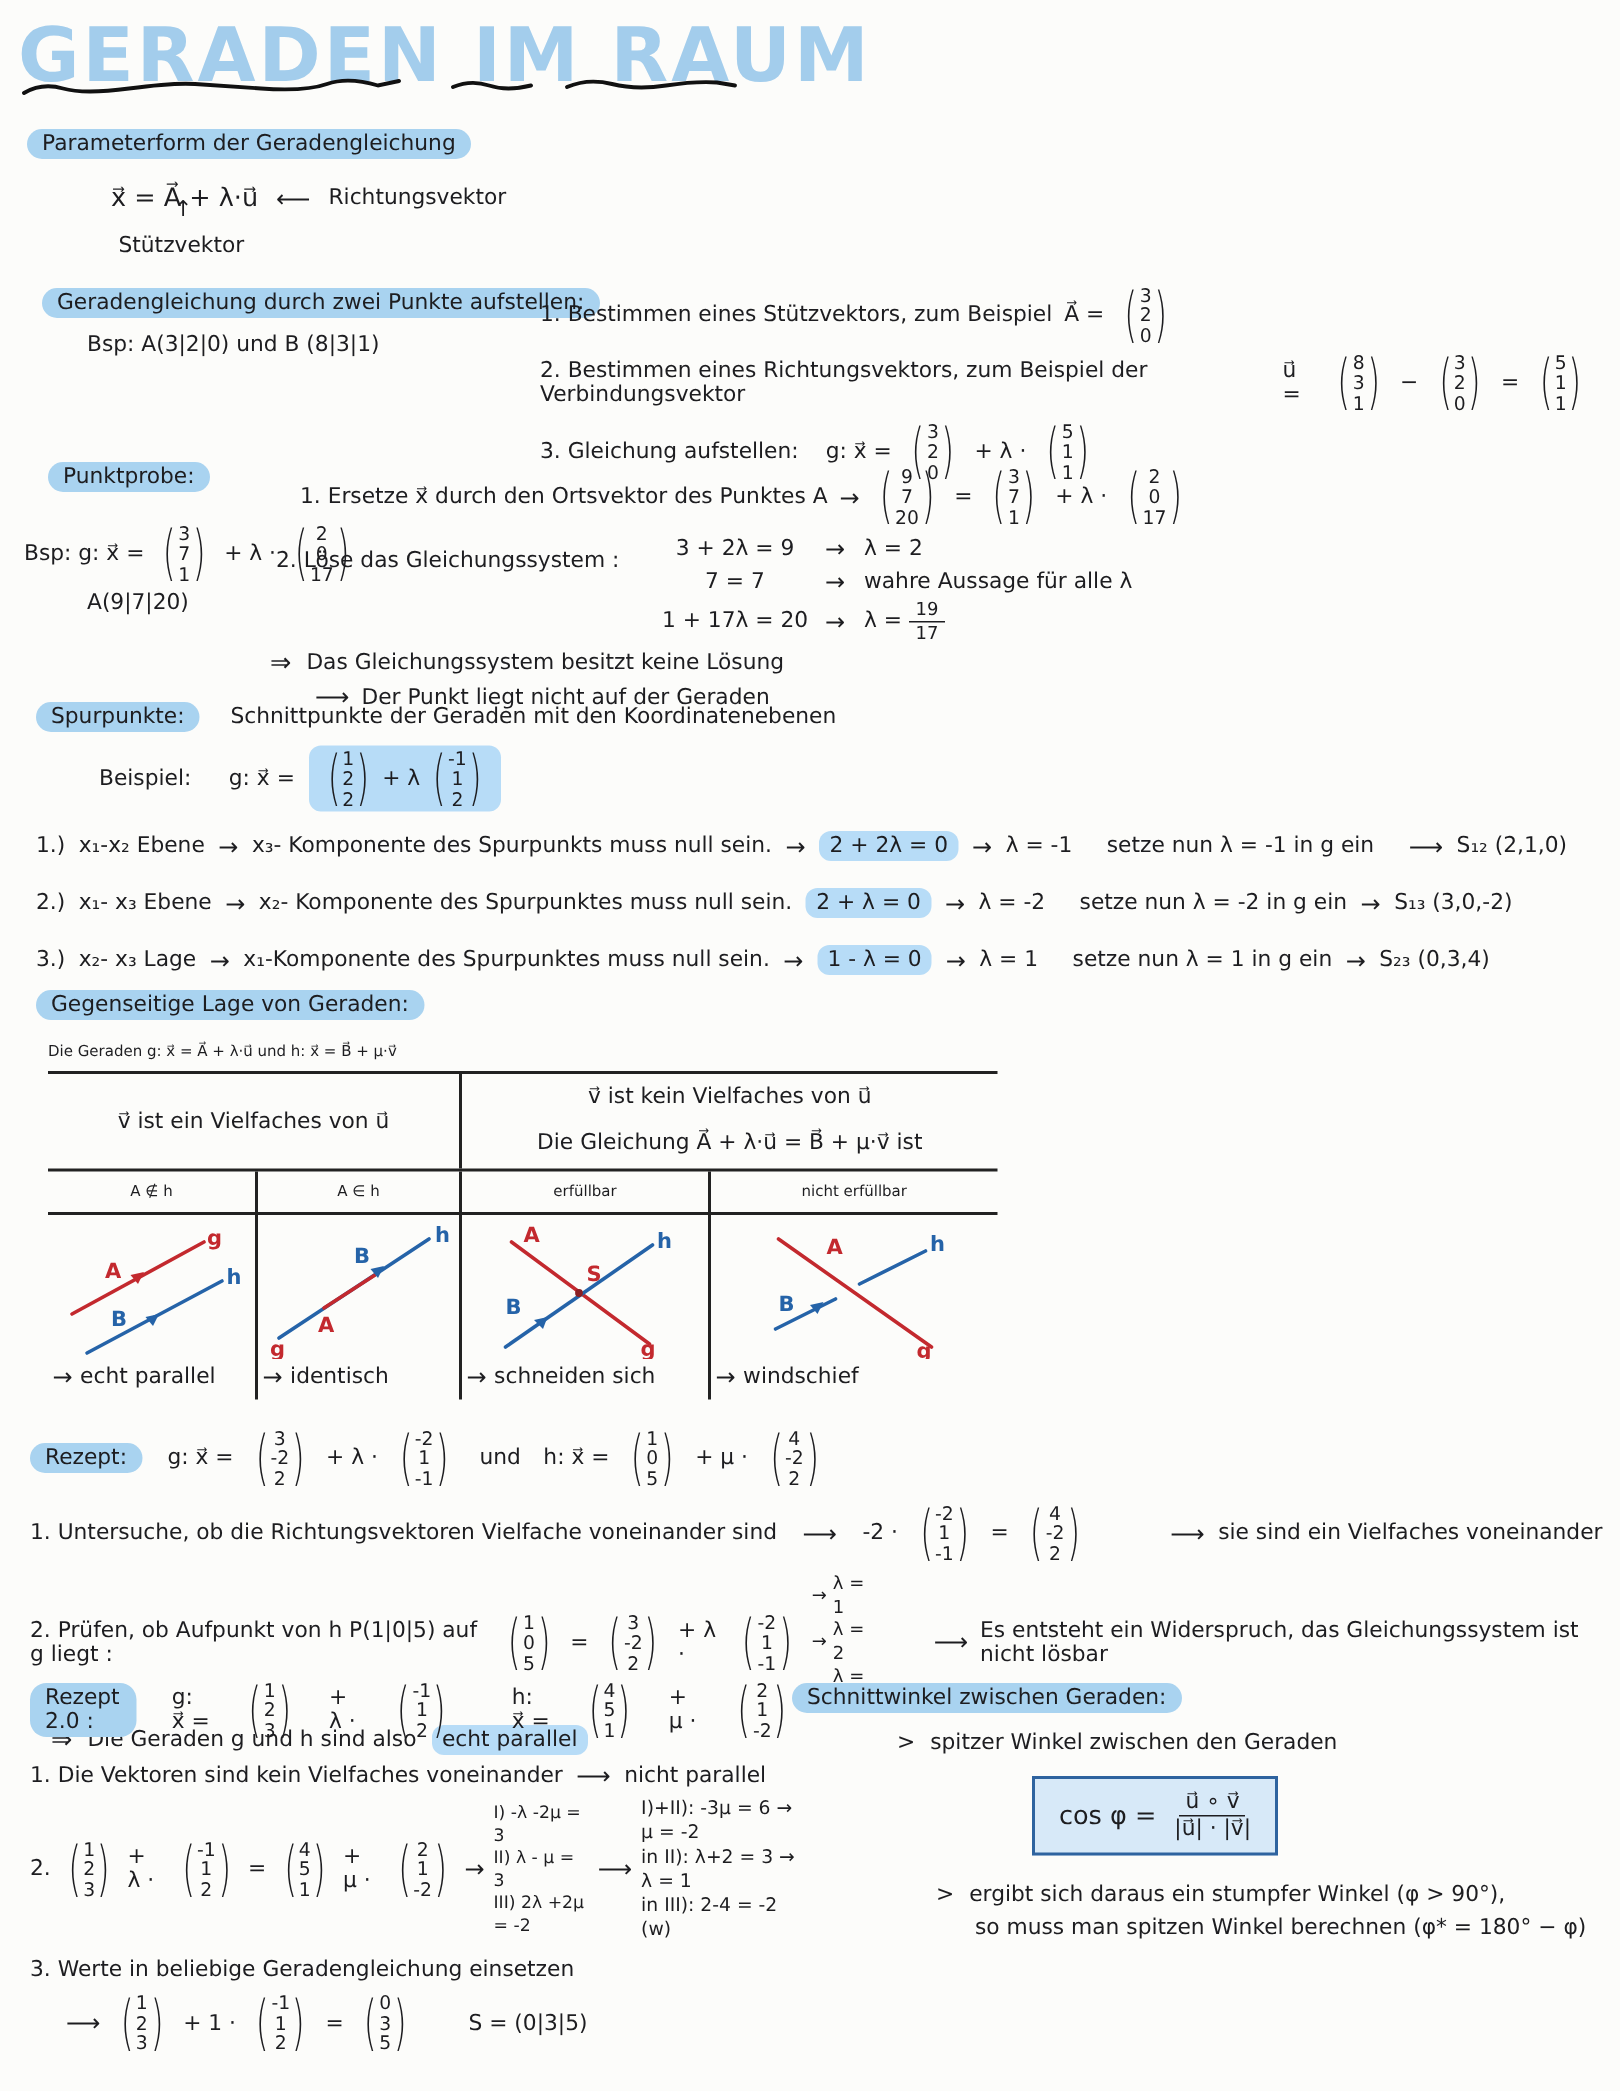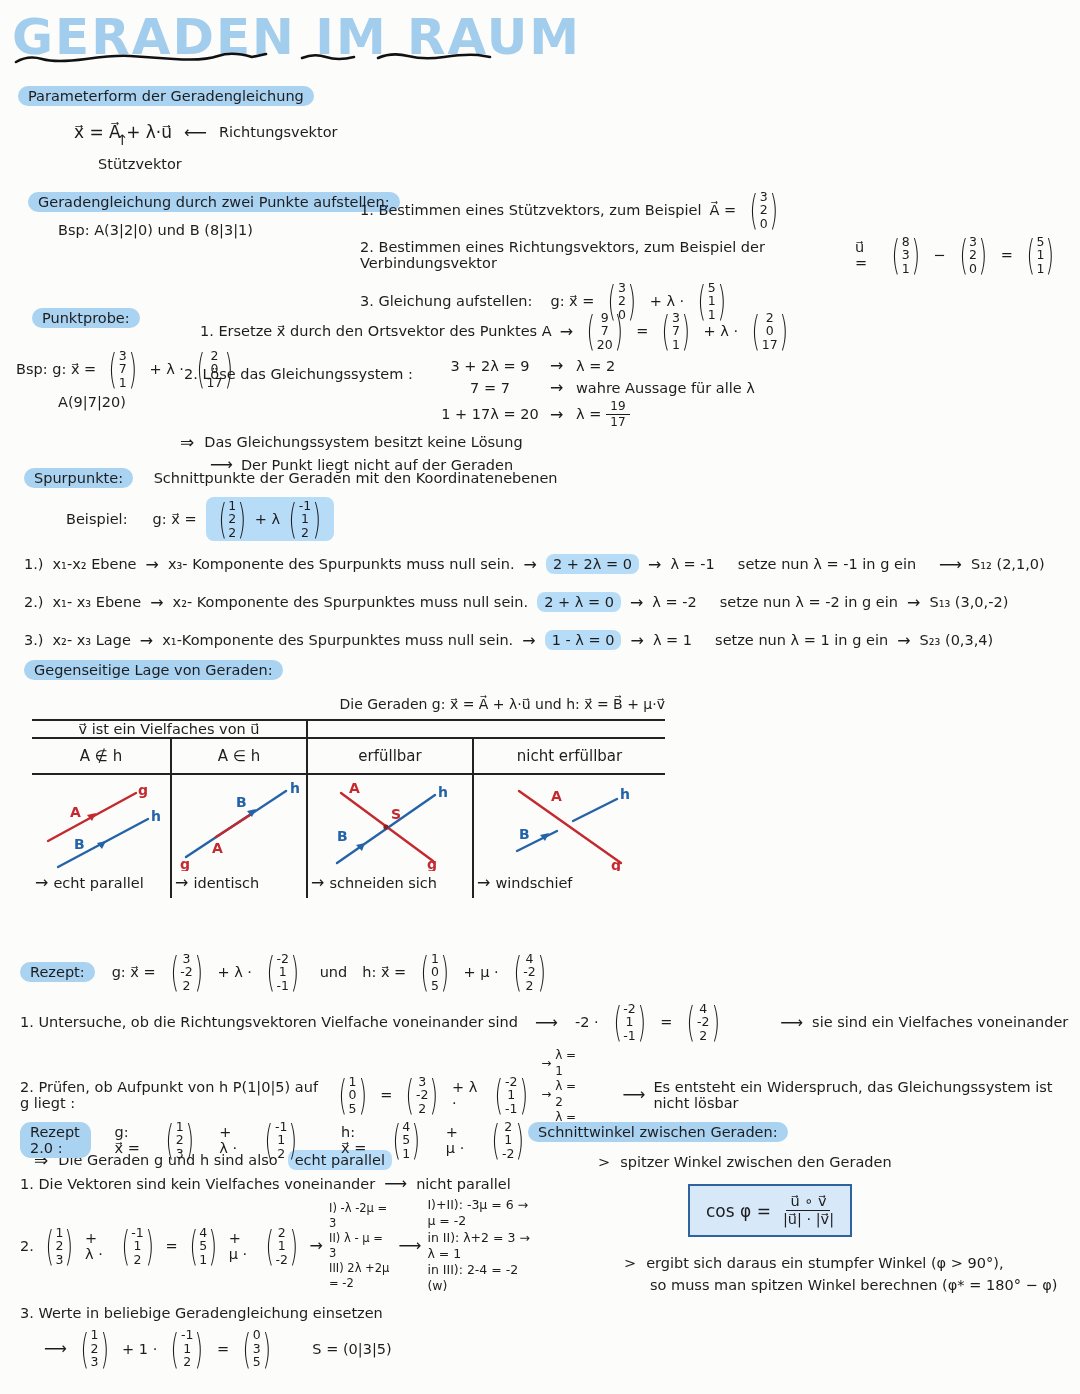--- a/index.html
+++ b/index.html
@@ -20,29 +20,29 @@
   .stack{display:flex;flex-direction:column;line-height:1.3;}
   .sm{font-size:12px;}
   .arrow{font-size:16px;}
   .big{font-size:17px;}
   .red{color:#c3292e;fill:#c3292e;}
   .blue{color:#2563a8;fill:#2563a8;}
   svg .lr{stroke:#c3292e;stroke-width:2.4;stroke-linecap:round;}
   svg .lb{stroke:#2563a8;stroke-width:2.4;stroke-linecap:round;}
   svg text{font-family:"DejaVu Sans",sans-serif;font-size:14px;font-weight:600;}
   .ltable{width:633px;}
-  .t-top{text-align:right;padding:2px 0 7px;border-bottom:2px solid #222;font-size:14px;}
+  .t-top{text-align:left;padding:2px 0 7px;border-bottom:2px solid #222;font-size:10px;}
   .t-groups{display:grid;grid-template-columns:276px 357px;border-bottom:2px solid #222;}
   .t-gl{border-right:2px solid #222;display:flex;align-items:center;justify-content:center;}
   .t-gr{text-align:center;padding:7px 2px 9px;}
   .t-gr .l2{margin-top:15px;}
   .t-r4{display:grid;grid-template-columns:140px 136px 166px 191px;}
   .t-r4>div{border-right:2px solid #222;}
   .t-r4>div:last-child{border-right:none;}
-  .t-cells>div{text-align:center;padding:8px 2px;font-size:15px;}
+  .t-cells>div{text-align:center;padding:8px 2px;font-size:10px;}
   .t-cells{border-bottom:2px solid #222;}
   .t-dias>div{display:flex;justify-content:center;padding-top:4px;}
   .t-caps>div{display:flex;gap:5px;align-items:center;padding:2px 0 6px 3px;}
   .cosbox{border:2.5px solid #2e639f;background:#d7e9f8;padding:8px 16px;display:inline-flex;align-items:center;gap:12px;}
 </style>
 </head>
 <body>
 
 <div class="page">
 
@@ -54,21 +54,21 @@
   </svg>
 
   <section class="abs" style="left:18px;top:86px;">
     <span class="hl">Parameterform der Geradengleichung</span>
     <div class="row big" style="margin:16px 0 0 56px;gap:12px;">
       <span>x⃗ = A⃗ + λ·u⃗</span>
       <span class="arrow">⟵</span>
       <span style="font-size:14.5px;">Richtungsvektor</span>
     </div>
     <div class="abs" style="left:98px;top:46px;">↑</div>
-    <div class="abs" style="left:80px;top:70px;text-align:center;">Stützvektor</div>
+    <div class="abs" style="left:61px;top:70px;text-align:center;">Stützvektor</div>
   </section>
 
   <section class="abs" style="left:28px;top:192px;width:1040px;">
     <span class="hl">Geradengleichung durch zwei Punkte aufstellen:</span>
     <div style="margin:10px 0 0 30px;">Bsp:   A(3|2|0)    und  B (8|3|1)</div>
     <div class="abs" style="left:332px;top:-4px;width:700px;">
       <div class="row" style="gap:8px;min-height:44px;">
         <span>1. Bestimmen eines Stützvektors, zum Beispiel</span>
         <span>A⃗ =</span>
         <span class="vec">
@@ -241,20 +241,24 @@
       <span>S₂₃ (0,3,4)</span>
     </div>
   </section>
 
   <section class="abs" style="left:24px;top:660px;">
     <span class="hl">Gegenseitige Lage von Geraden:</span>
     <div class="ltable" style="margin:14px 0 0 8px;">
       <div class="t-top">Die Geraden g: x⃗ = A⃗ + λ·u⃗    und   h: x⃗ = B⃗ + μ·v⃗</div>
       <div class="t-groups">
         <div class="t-gl">v⃗ ist ein Vielfaches von u⃗</div>
+        <div class="t-gr">
+          <div>v⃗ ist kein Vielfaches von u⃗</div>
+          <div class="l2">Die Gleichung A⃗ + λ·u⃗ = B⃗ + μ·v⃗  ist</div>
+        </div>
       </div>
       <div class="t-r4 t-cells">
         <div>A ∉ h</div>
         <div>A ∈ h</div>
         <div>erfüllbar</div>
         <div>nicht erfüllbar</div>
       </div>
       <div class="t-r4 t-dias">
         <div>
           <svg width="130" height="92" viewBox="0 0 130 92">

